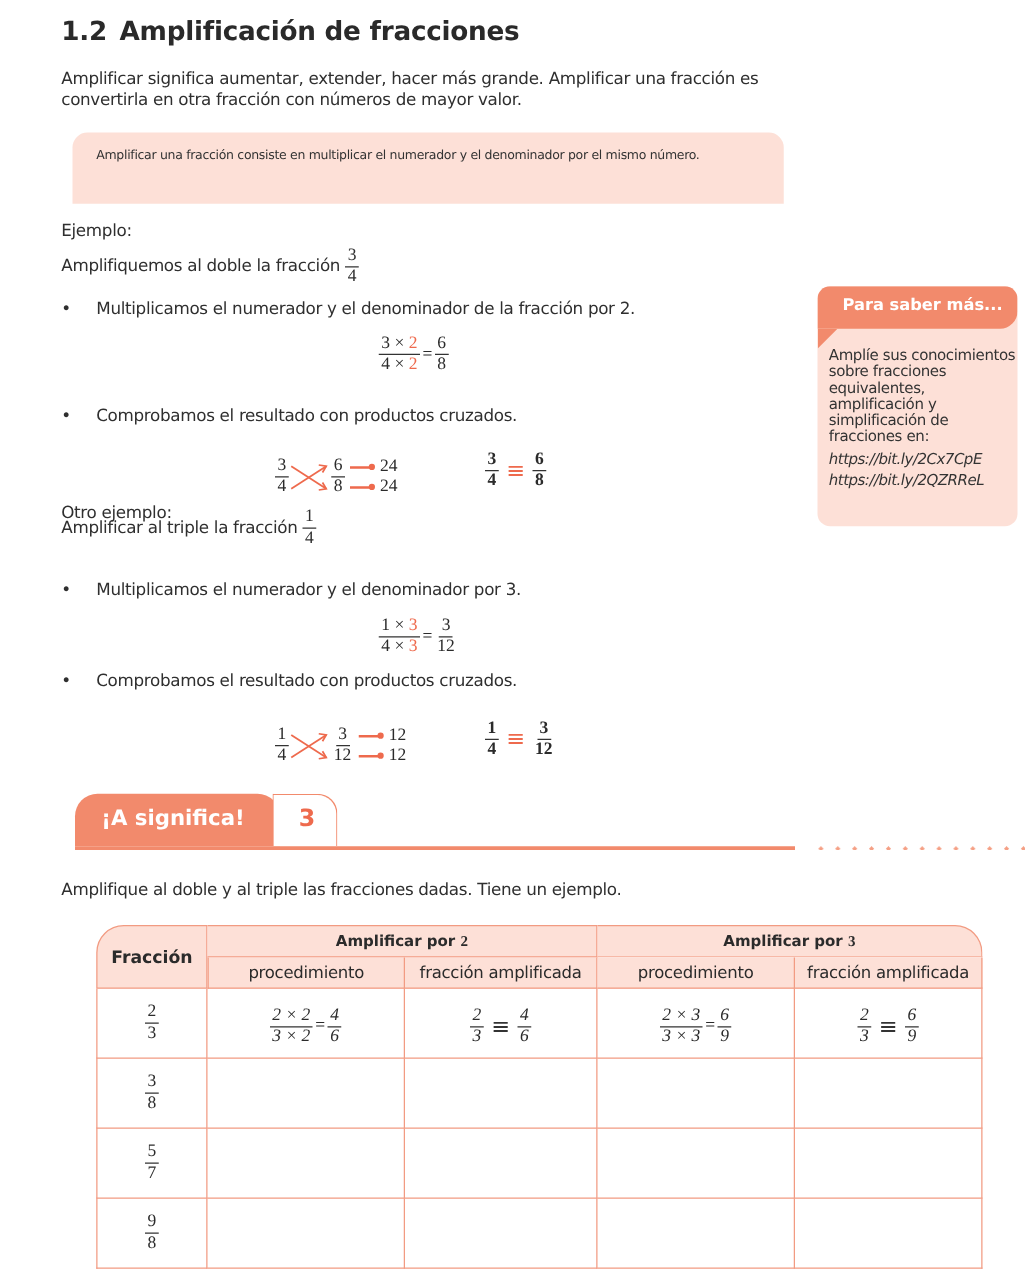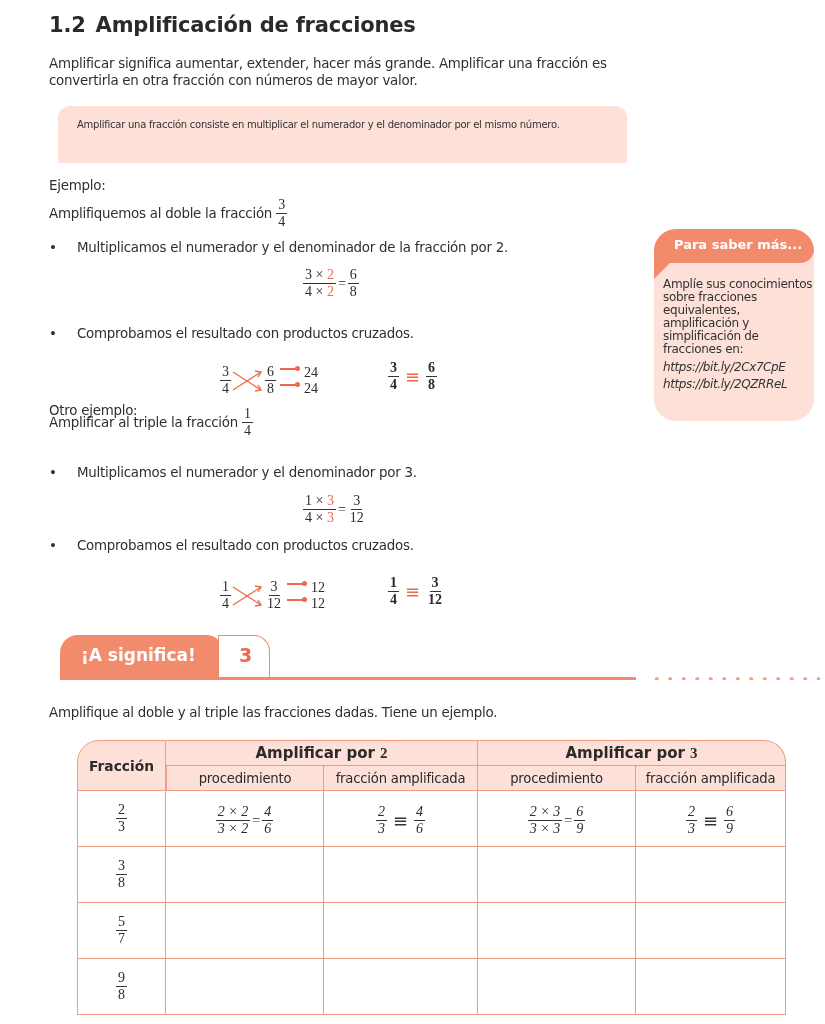--- a/index.html
+++ b/index.html
@@ -18,46 +18,46 @@
           font-family: "Liberation Serif", serif; font-size: 14px; line-height: 14px; }
   .frac .n { padding: 0 2px 1px 2px; border-bottom: 1px solid #333; }
   .frac .d { padding: 1px 2px 0 2px; }
   .frac.bold { font-weight: bold; }
   .frac.ital { font-style: italic; justify-content: center; }
   .red { color: #ee6a4d; }
   .eq { font-family: "Liberation Serif", serif; font-size: 14px; margin: 0 2px; vertical-align: middle; }
   .equiv { color: #ee6a4d; font-size: 18px; margin: 0 6px; vertical-align: middle; font-family: "DejaVu Sans", sans-serif; }
   .cross { display: inline-flex; align-items: center; }
   .products { display: inline-flex; flex-direction: column; font-family: "Liberation Serif", serif; font-size: 14px; line-height: 16px; margin-left: 4px; vertical-align: middle; }
-  .products .row { display: flex; }
+  .products .row { display: flex; align-items: center; }
   .arrow-dot { display: inline-block; width: 20px; height: 8px; position: relative; margin-right: 4px; }
   .arrow-dot::before { content: ""; position: absolute; left: 0; top: 3.5px; width: 16px; height: 1.5px; background: #ee6a4d; }
   .arrow-dot::after { content: ""; position: absolute; left: 15px; top: 1.5px; width: 5px; height: 5px; border-radius: 50%; background: #ee6a4d; }
   
-  .side { left: 654px; top: 229px; width: 160px; height: 192px; background: #fde0d7; border-radius: 22px; overflow: hidden; }
+  .side { left: 654px; top: 229px; width: 160px; height: 192px; background: #fde0d7; border-radius: 10px; overflow: hidden; }
   .side .head { position: absolute; left: 0; top: 0; width: 160px; height: 34px; background: #f28a6c; border-radius: 0 0 14px 0; }
   .side .head::after { content: ""; position: absolute; left: 0; top: 34px; width: 16px; height: 16px; background: #f28a6c; clip-path: polygon(0 0, 100% 0, 0 100%); }
   .side .head span { position: absolute; left: 20px; top: 8px; color: #fff; font-weight: bold; font-size: 13px; }
   .side .body { position: absolute; left: 9px; top: 49px; width: 150px; font-size: 12px; line-height: 13px; color: #333; letter-spacing: -0.3px; }
   .side .link { font-style: italic; margin-top: 5px; font-size: 12px; letter-spacing: -0.4px; }
   
   .ptab { left: 60px; top: 635px; width: 164px; height: 42px; background: #f28a6c; border-radius: 18px 18px 0 0; }
   .ptab span { position: absolute; left: 21px; top: 10px; color: #fff; font-weight: bold; font-size: 17px; }
   .pnum { left: 218px; top: 635px; width: 50px; height: 41px; background: #fff; border: 1.5px solid #f28a6c; border-bottom: none; border-radius: 0 16px 0 0; }
   .pnum span { position: absolute; left: 20px; top: 8px; color: #ee6a4d; font-weight: bold; font-size: 19px; }
   .pline { left: 60px; top: 677px; width: 576px; height: 3px; background: #f28a6c; }
   .pdots { left: 650px; top: 677px; width: 170px; height: 3px;
            background-image: radial-gradient(circle, #f5a085 1.6px, transparent 1.8px); background-size: 13.5px 4px; background-repeat: repeat-x; }
   
   .tbl { left: 77px; top: 740px; width: 709px; }
   table { border-collapse: separate; border-spacing: 0; width: 709px; table-layout: fixed; }
   td, th { border-right: 1.5px solid #f29b82; border-bottom: 1.5px solid #f29b82; text-align: center; padding: 0; }
   tr td:first-child, tr th:first-child { border-left: 1.5px solid #f29b82; }
   thead th { background: #fde0d7; color: #2b2b2b; }
-  thead tr:first-child th { border-top: 1.5px solid #f29b82; height: 24px; font-weight: bold; font-size: 15px; }
+  thead tr:first-child th { border-top: 1.5px solid #f29b82; height: 24px; font-weight: bold; font-size: 12px; }
   thead tr:nth-child(2) th { height: 24px; font-weight: normal; font-size: 13.2px; letter-spacing: -0.2px; }
   thead tr:first-child th:first-child { border-top-left-radius: 22px; font-size: 13.8px; }
   thead tr:first-child th:last-child { border-top-right-radius: 22px; }
   tbody td { height: 55px; }
   .hnum { font-family: "Liberation Serif", serif; font-weight: bold; }
   .cellmath { display: inline-flex; align-items: center; }
 </style>
 </head>
 <body>
 

